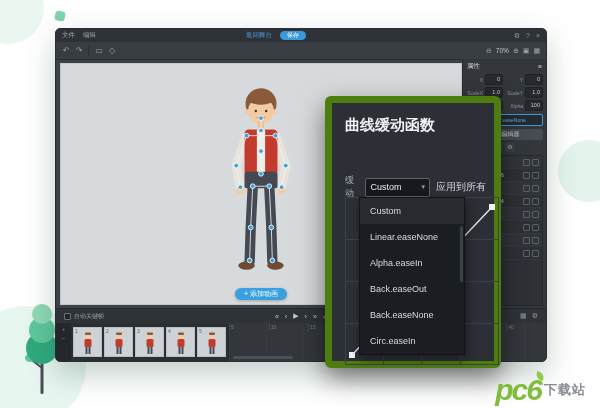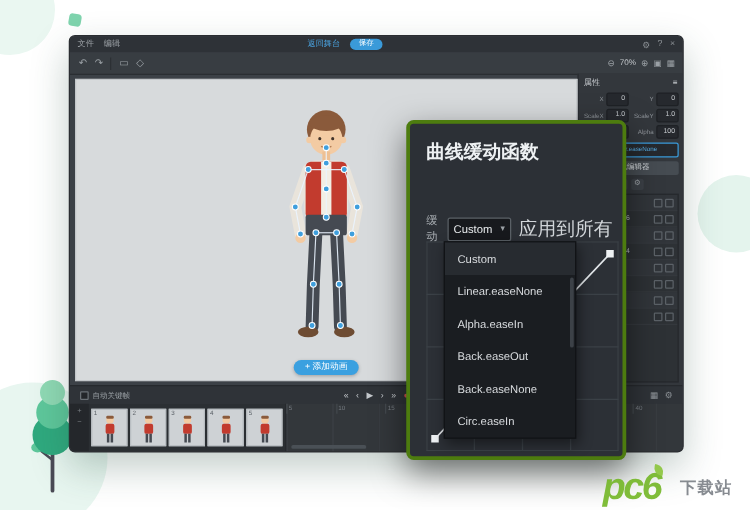--- a/index.html
+++ b/index.html
@@ -68,36 +68,36 @@
   .thumb{width:29px;height:30px;background:#ced2d5;border:1px solid #b9bec2;position:relative;box-sizing:border-box;}
   .fnum{position:absolute;top:0;left:1px;font-size:5px;color:#5a6066;}
   .thumb svg{position:absolute;left:4px;top:3px;}
   .track{flex:1;position:relative;background:#33373b;border-left:1px solid #26292d;
          background-image:repeating-linear-gradient(90deg,#383c41 0 1px,transparent 1px 37px);}
   .ruler{position:absolute;top:0;left:0;right:0;height:8px;display:flex;}
   .rcell{flex:1;border-left:1px solid #43484d;font-size:5px;color:#767c82;line-height:8px;padding-left:1px;}
   .hscroll{position:absolute;bottom:2px;left:4px;width:60px;height:3px;background:#4a5056;border-radius:2px;}
 
   
-  .popup{position:absolute;left:325px;top:96px;width:176px;height:272px;background:#2c3036;border:3px solid #4d7c0f;border-radius:6px;
+  .popup{position:absolute;left:325px;top:96px;width:176px;height:272px;background:#2c3036;border:7px solid #4d7c0f;border-radius:6px;
          box-shadow:0 10px 26px rgba(0,0,0,.5);z-index:30;box-sizing:border-box;}
   .popup-title{font-size:15px;font-weight:700;color:#eef1f3;padding:13px 13px 0;}
   .pop-controls{position:absolute;top:71px;left:13px;right:8px;display:flex;align-items:center;gap:6px;}
   .ez-label{font-size:9px;color:#a9aeb3;}
   .dropdown{width:68px;height:17px;background:#17191d;border:1px solid #5a6066;border-radius:2px;display:flex;align-items:center;justify-content:space-between;font-size:9px;color:#e8ebed;padding:0 4px;box-sizing:content-box;}
   .chev{font-size:7px;color:#9aa0a5;}
-  .apply{font-size:15px;color:#d2d6da;white-space:nowrap;}
+  .apply{font-size:10px;color:#d2d6da;white-space:nowrap;}
   .curve{position:absolute;left:13px;top:94px;width:154px;height:168px;z-index:1;}
   .options{position:absolute;left:27px;top:94px;width:104px;background:#1a1d21;border:1px solid #111316;box-shadow:2px 4px 10px rgba(0,0,0,.45);z-index:2;}
   .option{height:26px;line-height:26px;padding:0 10px;font-size:9px;color:#d9dcdf;white-space:nowrap;overflow:hidden;}
   .option.sel{background:#272b30;}
   .options::after{content:"";position:absolute;right:1px;top:28px;width:3px;height:56px;background:#3c4147;border-radius:2px;}
 
   
-  .watermark{position:absolute;right:14px;bottom:6px;display:flex;align-items:flex-end;gap:16px;opacity:.92;z-index:40;}
+  .watermark{position:absolute;right:14px;bottom:6px;display:flex;align-items:flex-end;gap:3px;opacity:.92;z-index:40;}
   .brand{font-size:30px;font-weight:800;font-style:italic;color:#76b82a;line-height:25px;letter-spacing:-2px;position:relative;}
   .leaf{position:absolute;right:-3px;top:-5px;width:8px;height:8px;background:#8dc63f;border-radius:0 80% 0 80%;transform:rotate(15deg);}
   .wlabel{font-size:13px;font-weight:700;color:#7d8288;margin-bottom:3px;letter-spacing:1px;}
 </style>
 </head>
 <body>
 
 <div class="stage">
 
   <div class="deco deco-tl"></div>

